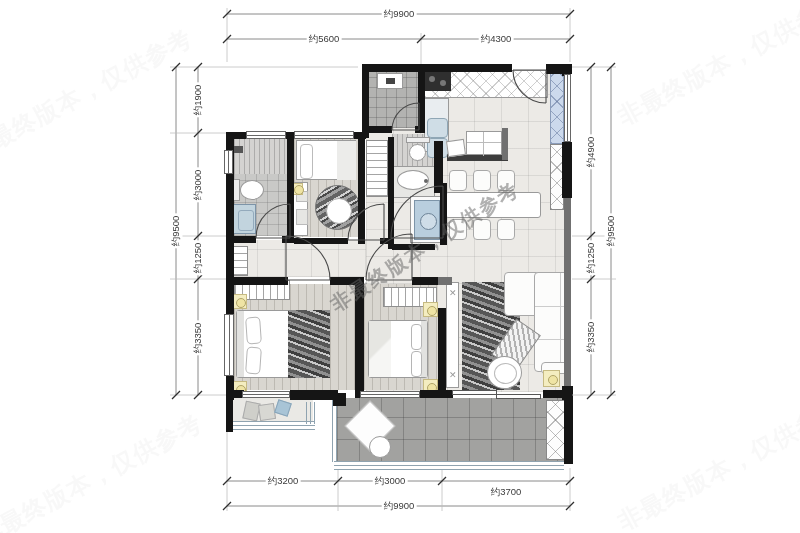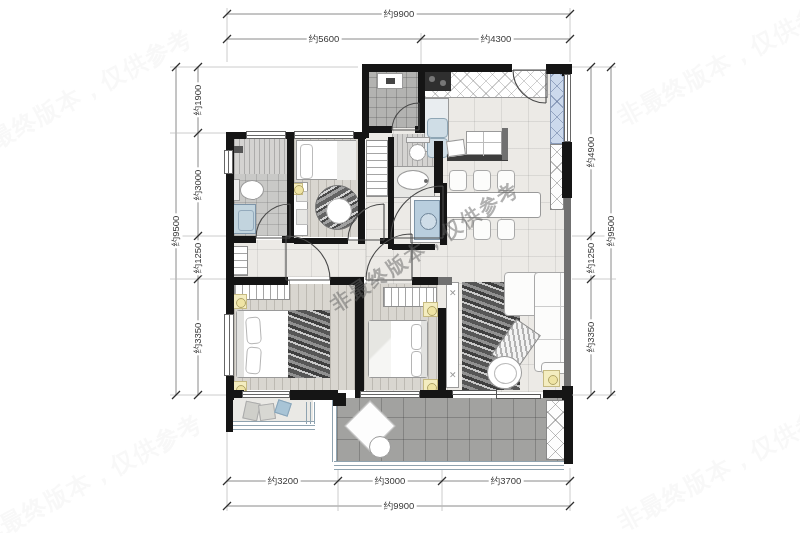--- a/index.html
+++ b/index.html
@@ -302,21 +302,21 @@
   <span class="dim dimv" style="left:198px;top:100px">约1900</span>
   <span class="dim dimv" style="left:198px;top:185px">约3000</span>
   <span class="dim dimv" style="left:198px;top:258px">约1250</span>
   <span class="dim dimv" style="left:198px;top:338px">约3350</span>
   <span class="dim dimv" style="left:591px;top:152px">约4900</span>
   <span class="dim dimv" style="left:591px;top:258px">约1250</span>
   <span class="dim dimv" style="left:591px;top:337px">约3350</span>
   <span class="dim dimv" style="left:611px;top:231px">约9500</span>
   <span class="dim" style="left:283px;top:481px">约3200</span>
   <span class="dim" style="left:390px;top:481px">约3000</span>
-  <span class="dim" style="left:506px;top:481px">约3700</span>
+  <span class="dim" style="left:506px;top:492px">约3700</span>
   <span class="dim" style="left:399px;top:506px">约9900</span>
 
   <div class="wm-center">非最终版本，仅供参考</div>
   <div class="wm-faint" style="left:80px;top:95px">非最终版本，仅供参考</div>
   <div class="wm-faint" style="left:730px;top:60px">非最终版本，仅供参考</div>
   <div class="wm-faint" style="left:90px;top:480px">非最终版本，仅供参考</div>
   <div class="wm-faint" style="left:730px;top:465px">非最终版本，仅供参考</div>
 
 </div>
 

